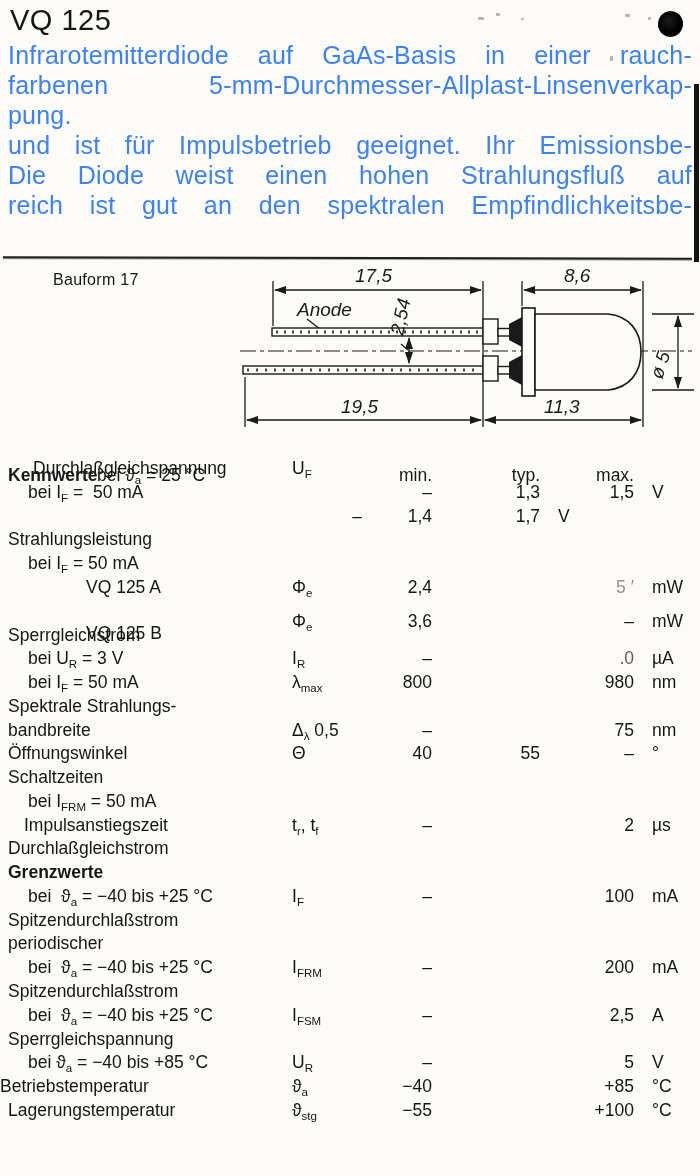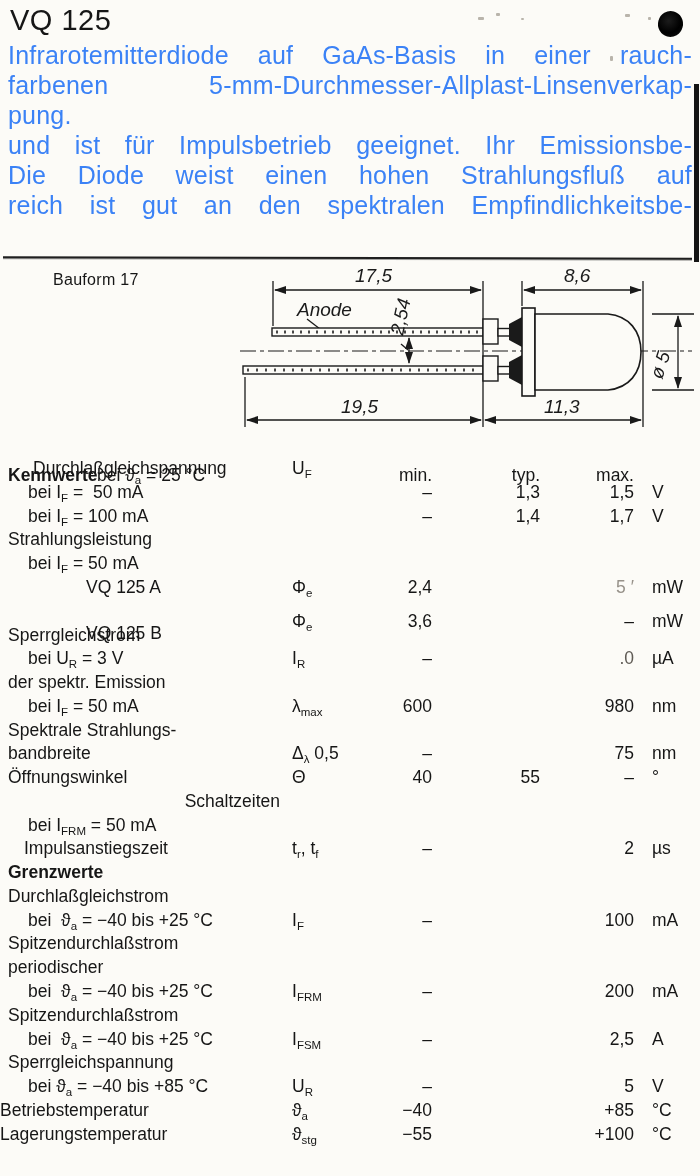--- a/index.html
+++ b/index.html
@@ -162,21 +162,20 @@
       </div>
       <div class="trow">
         <div class="c param" style="padding-left: 28px;">bei I<sub>F</sub> =  50 mA</div>
         <div class="c sym"></div>
         <div class="c vmin">–</div>
         <div class="c vtyp">1,3</div>
         <div class="c vmax">1,5</div>
         <div class="c unit">V</div>
       </div>
       <div class="trow">
-        <div class="c param" style="padding-left: 28px;">bei I<sub>F</sub> = 100 mA</div>
         <div class="c sym"></div>
         <div class="c vmin">–</div>
         <div class="c vtyp">1,4</div>
         <div class="c vmax">1,7</div>
         <div class="c unit">V</div>
       </div>
       <div class="trow">
         <div class="c param" style="padding-left: 8px;">Strahlungsleistung</div>
         <div class="c sym"></div>
         <div class="c vmin"></div>
@@ -218,31 +217,23 @@
       </div>
       <div class="trow">
         <div class="c param" style="padding-left: 28px;">bei U<sub>R</sub> = 3 V</div>
         <div class="c sym">I<sub>R</sub></div>
         <div class="c vmin">–</div>
         <div class="c vtyp"></div>
         <div class="c vmax dim">.0</div>
         <div class="c unit">µA</div>
       </div>
       <div class="trow">
-        <div class="c param" style="padding-left: 8px;">der spektr. Emission</div>
-        <div class="c sym"></div>
-        <div class="c vmin"></div>
-        <div class="c vtyp"></div>
-        <div class="c vmax"></div>
-        <div class="c unit"></div>
-      </div>
-      <div class="trow">
         <div class="c param" style="padding-left: 28px;">bei I<sub>F</sub> = 50 mA</div>
         <div class="c sym">λ<sub>max</sub></div>
-        <div class="c vmin">600</div>
+        <div class="c vmin">800</div>
         <div class="c vtyp"></div>
         <div class="c vmax">980</div>
         <div class="c unit">nm</div>
       </div>
       <div class="trow">
         <div class="c param" style="padding-left: 8px;">Spektrale Strahlungs-</div>
         <div class="c sym"></div>
         <div class="c vmin"></div>
         <div class="c vtyp"></div>
         <div class="c vmax"></div>
@@ -258,21 +249,21 @@
       </div>
       <div class="trow">
         <div class="c param" style="padding-left: 8px;">Öffnungswinkel</div>
         <div class="c sym">Θ</div>
         <div class="c vmin">40</div>
         <div class="c vtyp">55</div>
         <div class="c vmax">–</div>
         <div class="c unit">°</div>
       </div>
       <div class="trow">
-        <div class="c param" style="padding-left: 8px; text-align: right;">Schaltzeiten</div>
+        <div class="c param" style="padding-left: 8px;">Schaltzeiten</div>
         <div class="c sym"></div>
         <div class="c vmin"></div>
         <div class="c vtyp"></div>
         <div class="c vmax"></div>
         <div class="c unit"></div>
       </div>
       <div class="trow">
         <div class="c param" style="padding-left: 28px;">bei I<sub>FRM</sub> = 50 mA</div>
         <div class="c sym"></div>
         <div class="c vmin"></div>
@@ -281,30 +272,30 @@
         <div class="c unit"></div>
       </div>
       <div class="trow">
         <div class="c param" style="padding-left: 24px;">Impulsanstiegszeit</div>
         <div class="c sym">t<sub>r</sub>, t<sub>f</sub></div>
         <div class="c vmin">–</div>
         <div class="c vtyp"></div>
         <div class="c vmax">2</div>
         <div class="c unit">µs</div>
       </div>
+      <div class="trow">
+        <div class="c param" style="padding-left: 8px;">Durchlaßgleichstrom</div>
+        <div class="c sym"></div>
+        <div class="c vmin"></div>
+        <div class="c vtyp"></div>
+        <div class="c vmax"></div>
+        <div class="c unit"></div>
+      </div>
       <div class="trow b">
         <div class="c param" style="padding-left: 8px;">Grenzwerte</div>
-        <div class="c sym"></div>
-        <div class="c vmin"></div>
-        <div class="c vtyp"></div>
-        <div class="c vmax"></div>
-        <div class="c unit"></div>
-      </div>
-      <div class="trow">
-        <div class="c param" style="padding-left: 8px;">Durchlaßgleichstrom</div>
         <div class="c sym"></div>
         <div class="c vmin"></div>
         <div class="c vtyp"></div>
         <div class="c vmax"></div>
         <div class="c unit"></div>
       </div>
       <div class="trow">
         <div class="c param" style="padding-left: 28px;">bei  ϑ<sub>a</sub> = −40 bis +25 °C</div>
         <div class="c sym">I<sub>F</sub></div>
         <div class="c vmin">–</div>
@@ -370,21 +361,21 @@
       </div>
       <div class="trow">
         <div class="c param" style="padding-left: 0;">Betriebstemperatur</div>
         <div class="c sym">ϑ<sub>a</sub></div>
         <div class="c vmin">−40</div>
         <div class="c vtyp"></div>
         <div class="c vmax">+85</div>
         <div class="c unit">°C</div>
       </div>
       <div class="trow">
-        <div class="c param" style="">Lagerungstemperatur</div>
+        <div class="c param" style="padding-left: 8px;">Lagerungstemperatur</div>
         <div class="c sym">ϑ<sub>stg</sub></div>
         <div class="c vmin">−55</div>
         <div class="c vtyp"></div>
         <div class="c vmax">+100</div>
         <div class="c unit">°C</div>
       </div>
     </div>
 </div>
 
 </body></html>

